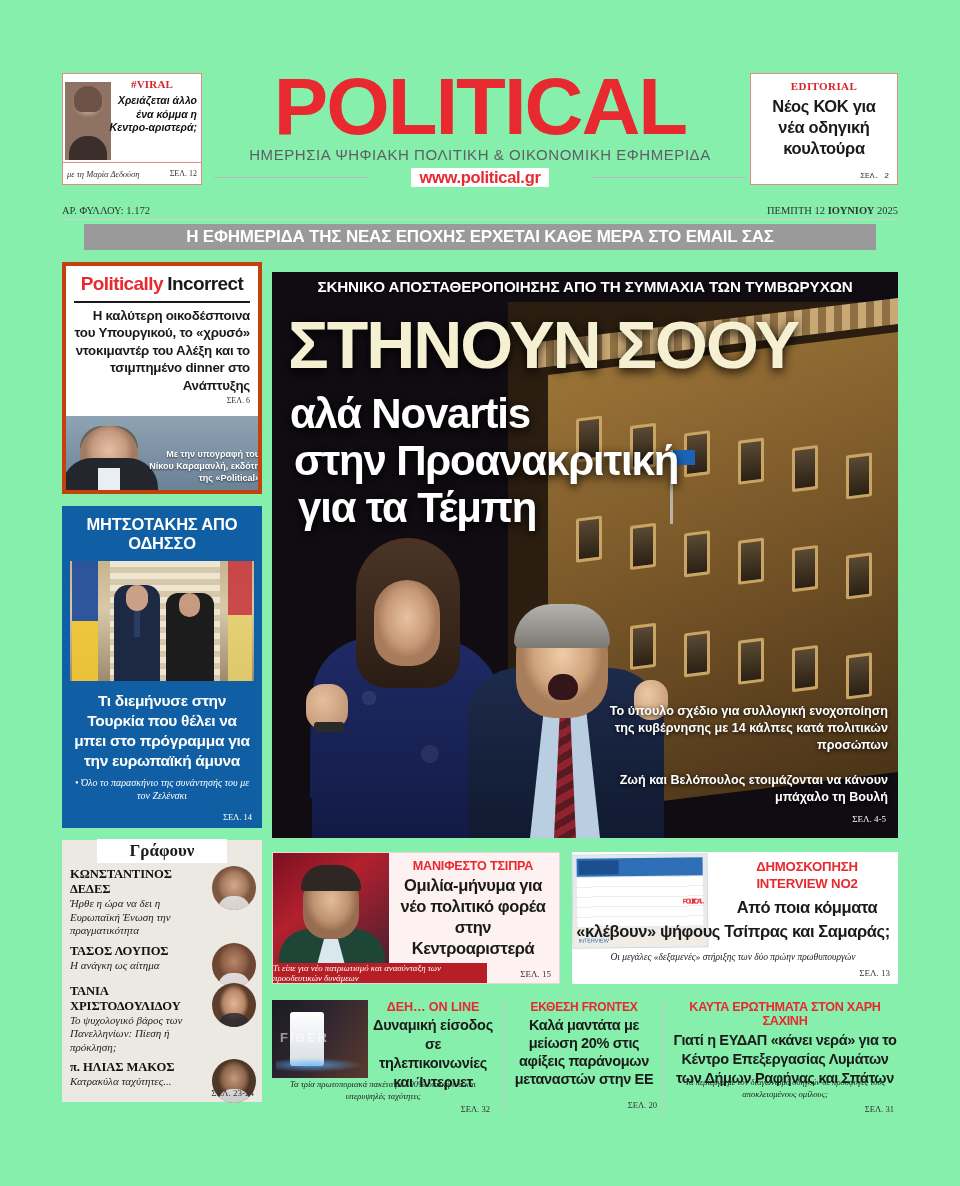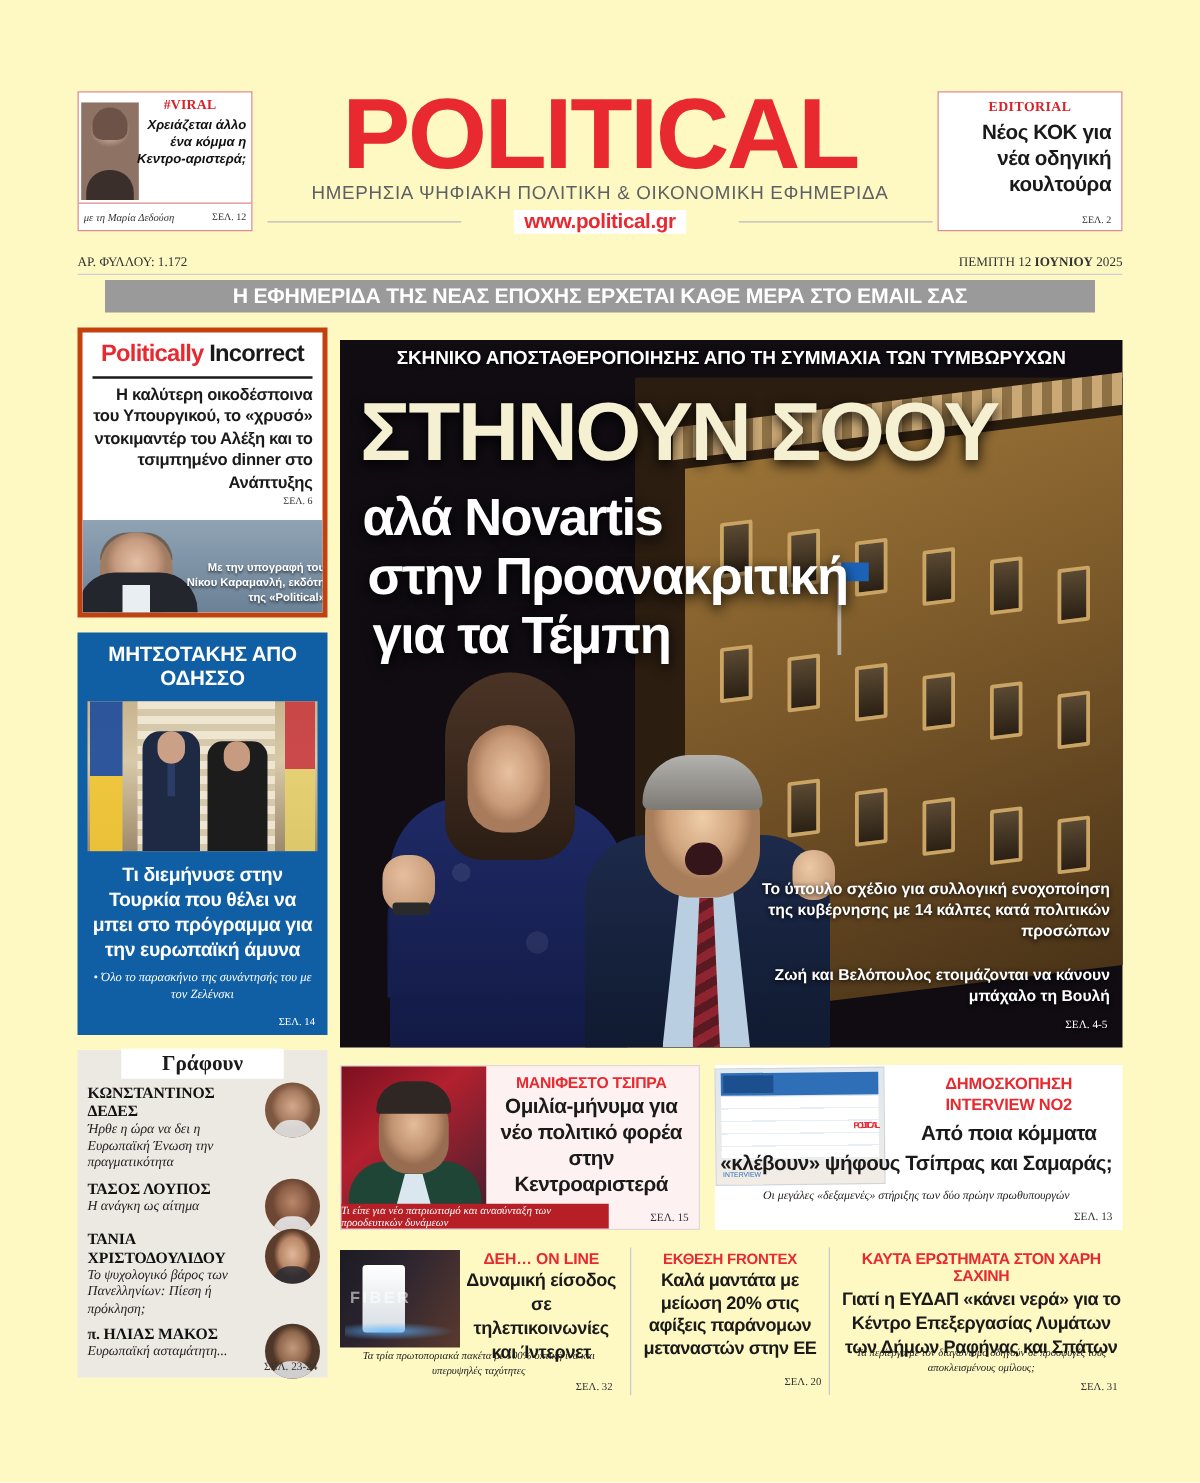--- a/index.html
+++ b/index.html
@@ -2,21 +2,21 @@
 <html><head>
 <meta charset="utf-8">
 <style>
   * { box-sizing: border-box; margin: 0; padding: 0; }
   html, body {
     width: 960px; height: 1186px;
     background: #ffffff;
     font-family: "Liberation Sans", sans-serif;
     overflow: hidden;
   }
-  .page { position: relative; width: 960px; height: 1186px; background: #fef9c3; }
+  .page { position: relative; width: 960px; height: 1186px; background: #86efac; }
 
   
   .header { position: absolute; left: 62px; top: 66px; width: 836px; height: 160px; }
 
   .viral-box {
     position: absolute; left: 0; top: 7px; width: 140px; height: 112px;
     border: 1.5px solid #e08a8a; background: #fff;
   }
   .viral-inner { position: relative; width: 100%; height: 88px; overflow: hidden; }
   .viral-photo {
@@ -74,24 +74,24 @@
 
   .editorial-box {
     position: absolute; right: 0; top: 7px; width: 148px; height: 112px;
     border: 1.5px solid #e08a8a; background: #fff; padding: 6px 8px 4px;
   }
   .editorial-kicker {
     font-family: "Liberation Serif", serif; font-weight: bold; font-size: 11px;
     color: #d8232a; text-align: center; letter-spacing: .4px;
   }
   .editorial-title {
-    margin-top: 4px; text-align: right; font-size: 16.5px; line-height: 21px;
+    margin-top: 4px; text-align: center; font-size: 16.5px; line-height: 21px;
     font-weight: bold; color: #1a1a1a; letter-spacing: -.3px;
   }
-  .editorial-pg { position:absolute; right: 8px; bottom: 4px; font-size: 8px; color:#333; font-family:Liberation Serif, serif; }
+  .editorial-pg { position:absolute; right: 8px; bottom: 4px; font-size: 8px; color:#333; font-family:Liberation Mono, monospace; }
 
   
   .issue-row {
     position: absolute; left: 62px; top: 202px; width: 836px; height: 18px;
     display: flex; justify-content: space-between; align-items: center;
     font-family: "Liberation Serif", serif; font-size: 10.5px; color: #333;
     border-bottom: 1px solid #cfcfcf;
   }
   .issue-row .date b { font-weight: bold; }
 
@@ -408,21 +408,21 @@
       </div>
 
       <div class="author">
         <div class="nm">ΤΑΝΙΑ ΧΡΙΣΤΟΔΟΥΛΙΔΟΥ</div>
         <div class="dk">Το ψυχολογικό βάρος των Πανελληνίων: Πίεση ή πρόκληση;</div>
         <div class="av a3"></div>
       </div>
 
       <div class="author">
         <div class="nm">π. ΗΛΙΑΣ ΜΑΚΟΣ</div>
-        <div class="dk">Ευρωπαϊκή ασταμάτητη...</div>
+        <div class="dk">Κατρακύλα ταχύτητες...</div>
         <div class="av a4"></div>
       </div>
 
       <div class="grafoun-pg">ΣΕΛ. 23-24</div>
     </div>
   </div>
 
   <div class="main-art">
     <div class="ma-building"></div>
     <div class="ma-bld2"></div>

